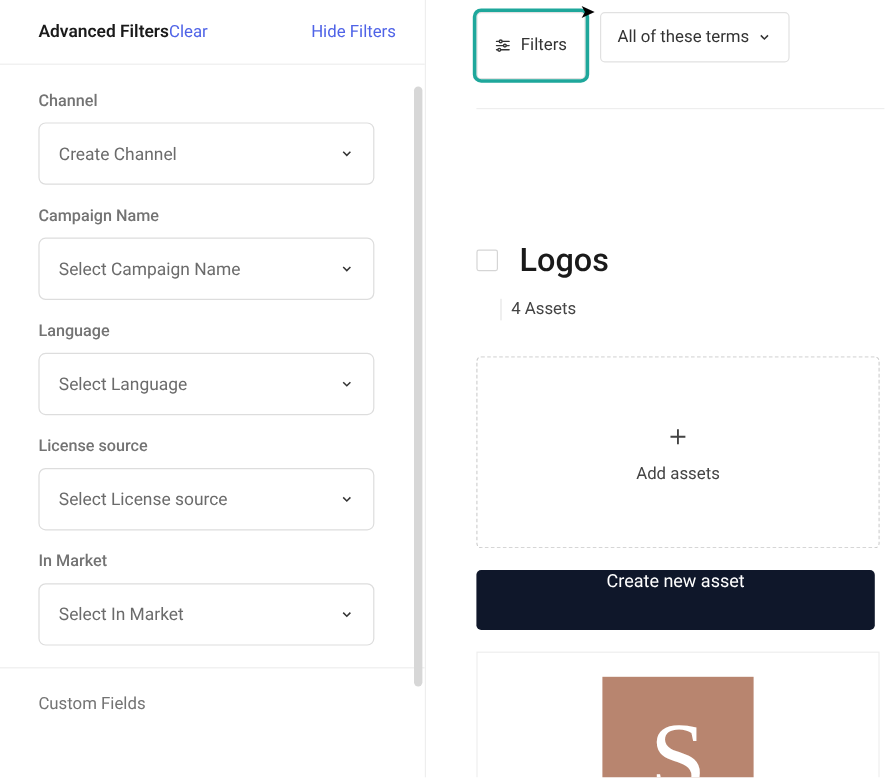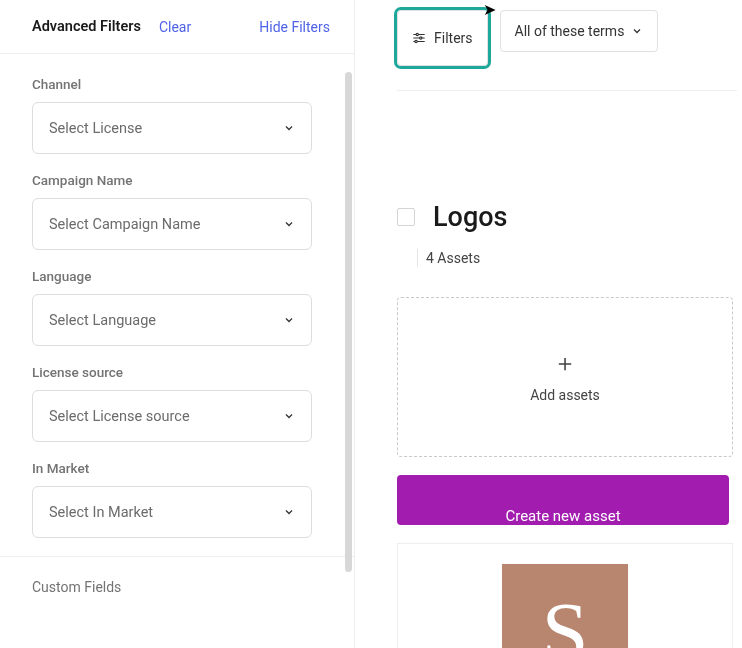--- a/index.html
+++ b/index.html
@@ -22,21 +22,20 @@
   }
   .sidebar-header {
     display: flex;
     align-items: center;
     padding: 18px 24px 18px 32px;
     justify-content: space-between;
   }
   .sidebar-header .left {
     display: flex;
     align-items: center;
-    gap: 18px;
   }
   .sidebar-title {
     font-weight: 600;
     font-size: 14.5px;
     color: #1a1a1a;
   }
   .link {
     color: #4f63e7;
     font-size: 14px;
     cursor: pointer;
@@ -197,25 +196,25 @@
   }
   .plus {
     font-size: 24px;
     line-height: 1;
     color: #444;
     font-weight: 300;
   }
   .create-btn {
     width: 332px;
     height: 50px;
-    background: #a21caf;
+    background: #0f172a;
     color: #fff;
     border-radius: 4px;
     display: flex;
-    align-items: flex-end;
+    align-items: flex-start;
     justify-content: center;
     font-size: 15px;
     cursor: pointer;
   }
   .thumb-card {
     width: 336px;
     height: 120px;
     border: 1px solid #eee;
     display: flex;
     align-items: flex-start;
@@ -257,21 +256,21 @@
       <span class="link">Clear</span>
     </div>
     <span class="link">Hide Filters</span>
   </div>
 
   <div class="sidebar-body">
 
     <div class="field-group">
       <div class="field-label">Channel</div>
       <div class="select">
-        <span class="placeholder">Select License</span>
+        <span class="placeholder">Create Channel</span>
         <svg class="chevron-down" viewBox="0 0 24 24" fill="none" stroke="#333" stroke-width="2.5">
             <polyline points="6 9 12 15 18 9"></polyline>
           </svg>
       </div>
     </div>
 
     <div class="field-group">
       <div class="field-label">Campaign Name</div>
       <div class="select">
         <span class="placeholder">Select Campaign Name</span>

